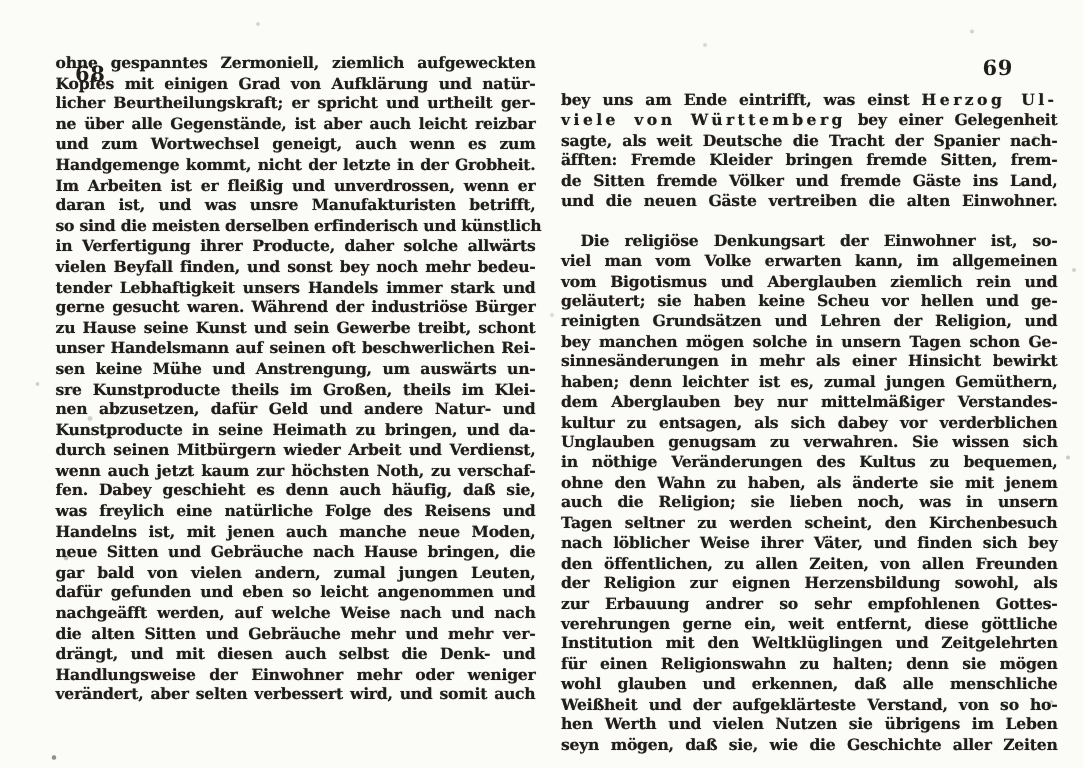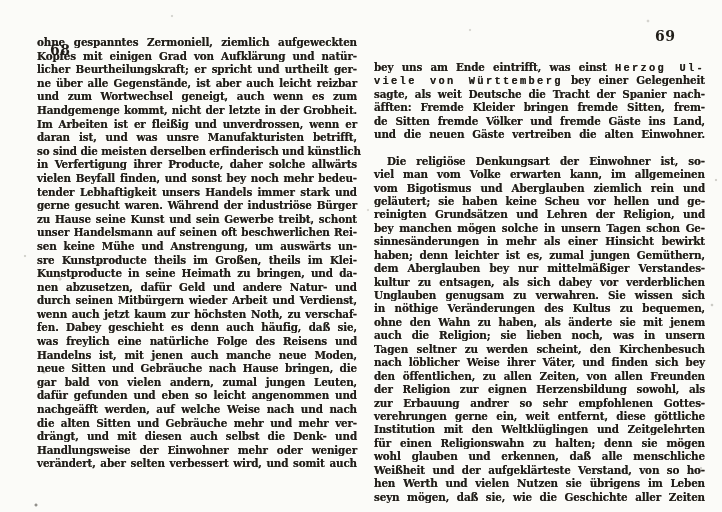--- a/index.html
+++ b/index.html
@@ -26,35 +26,35 @@
       radial-gradient(circle 2px at 44px 372px,  #a9a8a2 0 1.2px, transparent 1.9px),
       radial-gradient(circle 2px at 368px 210px, #d2d1cb 0 1px,   transparent 1.6px),
       radial-gradient(circle 2px at 716px 180px, #c6c5bf 0 1px,   transparent 1.6px);
   }
   .page { position: absolute; color: var(--ink, #211e19); }
   .page-number {
     position: absolute;
     font-size: 14px; font-weight: bold; letter-spacing: .5px;
   }
   .pn-left  { left: 50px;  top: 26px; margin-top: 16px; }
-  .pn-right { left: 655px; top: 28px; text-align: center; }
+  .pn-right { left: 655px; top: 38px; text-align: center; }
   .textblock {
     position: absolute;
     font-size: 10.4px; font-weight: bold; letter-spacing: -0.15px;
     text-shadow: 0 0 .5px rgba(25,22,16,.65);
   }
   .tb-left  { left: 37px;  top: 36px; width: 320px; --lh: 13.6px; }
   .tb-right { left: 374px; top: 61px; width: 331px; --lh: 13.45px; }
   .line {
     height: var(--lh); line-height: var(--lh);
     text-align: justify; text-align-last: justify;
     white-space: nowrap; overflow: visible;
   }
   .line.indent { text-indent: 13px; margin-top: 13px; }
-  .sp { letter-spacing: 2.3px; font-family: Liberation Mono, monospace; } 
+  .sp { letter-spacing: 2.3px; } 
 </style>
 </head>
 <body style="--paper: #fbfbf8; --ink: #211e19;">
 
 <div class="spread">
   <div class="noise"></div>
 
   <section class="page">
     <div class="page-number pn-left">68</div>
     <div class="textblock tb-left">
@@ -68,22 +68,22 @@
         <div class="line">daran ist, und was unsre Manufakturisten betrifft,</div>
         <div class="line">so sind die meisten derselben erfinderisch und künstlich</div>
         <div class="line">in Verfertigung ihrer Producte, daher solche allwärts</div>
         <div class="line">vielen Beyfall finden, und sonst bey noch mehr bedeu-</div>
         <div class="line">tender Lebhaftigkeit unsers Handels immer stark und</div>
         <div class="line">gerne gesucht waren. Während der industriöse Bürger</div>
         <div class="line">zu Hause seine Kunst und sein Gewerbe treibt, schont</div>
         <div class="line">unser Handelsmann auf seinen oft beschwerlichen Rei-</div>
         <div class="line">sen keine Mühe und Anstrengung, um auswärts un-</div>
         <div class="line">sre Kunstproducte theils im Großen, theils im Klei-</div>
+        <div class="line">nen abzusetzen, dafür Geld und andere Natur- und</div>
         <div class="line">Kunstproducte in seine Heimath zu bringen, und da-</div>
-        <div class="line">nen abzusetzen, dafür Geld und andere Natur- und</div>
         <div class="line">durch seinen Mitbürgern wieder Arbeit und Verdienst,</div>
         <div class="line">wenn auch jetzt kaum zur höchsten Noth, zu verschaf-</div>
         <div class="line">fen. Dabey geschieht es denn auch häufig, daß sie,</div>
         <div class="line">was freylich eine natürliche Folge des Reisens und</div>
         <div class="line">Handelns ist, mit jenen auch manche neue Moden,</div>
         <div class="line">neue Sitten und Gebräuche nach Hause bringen, die</div>
         <div class="line">gar bald von vielen andern, zumal jungen Leuten,</div>
         <div class="line">dafür gefunden und eben so leicht angenommen und</div>
         <div class="line">nachgeäfft werden, auf welche Weise nach und nach</div>
         <div class="line">die alten Sitten und Gebräuche mehr und mehr ver-</div>

